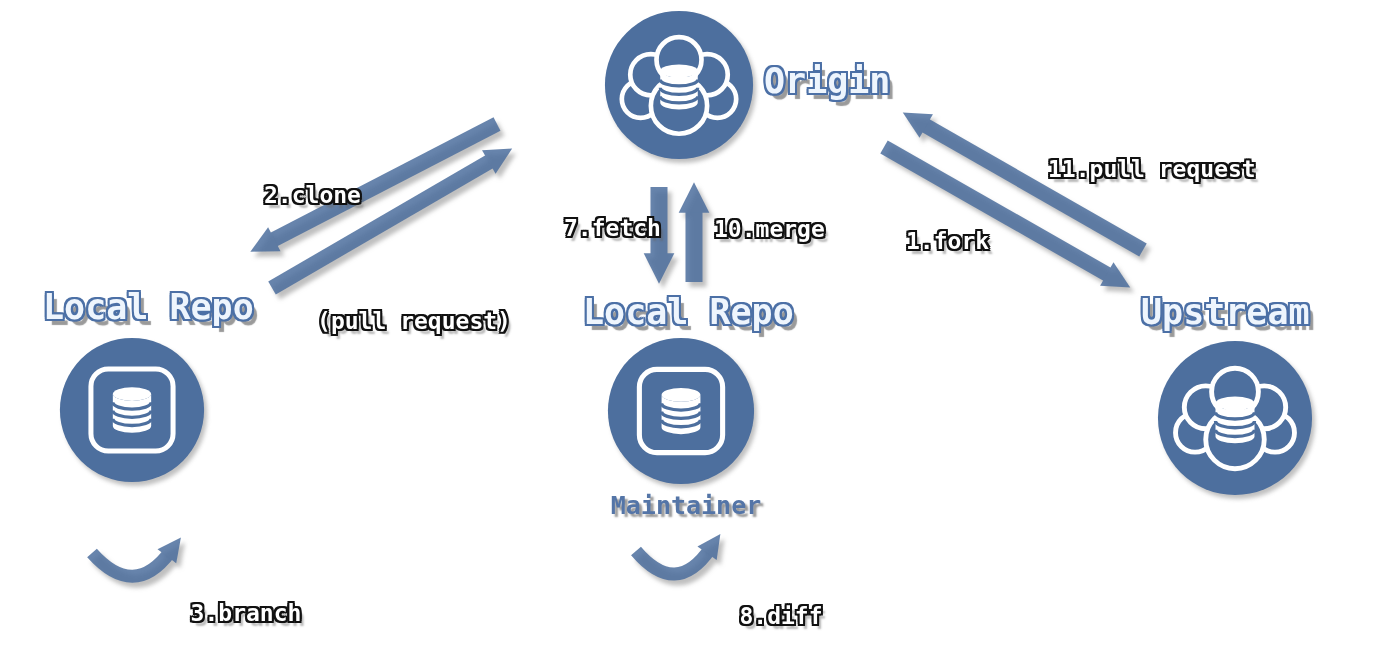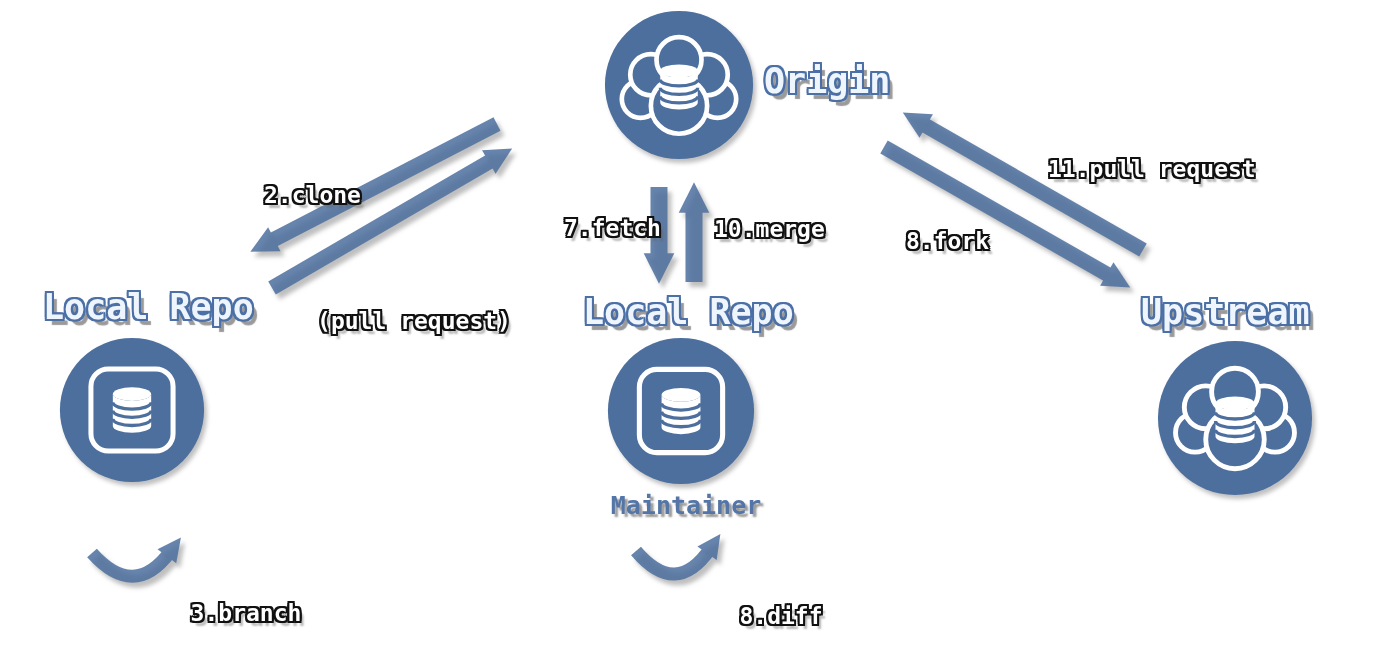--- a/index.html
+++ b/index.html
@@ -166,21 +166,21 @@
   <div class="node-title" id="t-upstream">Upstream</div>
 
   <div class="sublabel" id="sub-maint">Maintainer</div>
 
   <div class="edge-label" id="lbl-clone">2.clone</div>
   <div class="edge-label" id="lbl-push">
     <div>(pull request)</div>
   </div>
   <div class="edge-label" id="lbl-fetch">7.fetch</div>
   <div class="edge-label" id="lbl-merge">10.merge</div>
-  <div class="edge-label" id="lbl-fork">8.fork</div>
+  <div class="edge-label" id="lbl-fork">1.fork</div>
   <div class="edge-label" id="lbl-pr">11.pull request</div>
 
   <div class="edge-label" id="steps-dev">
     <div>3.branch</div>
     
     
   </div>
 
   <div class="edge-label" id="steps-maint">
     <div>8.diff</div>

